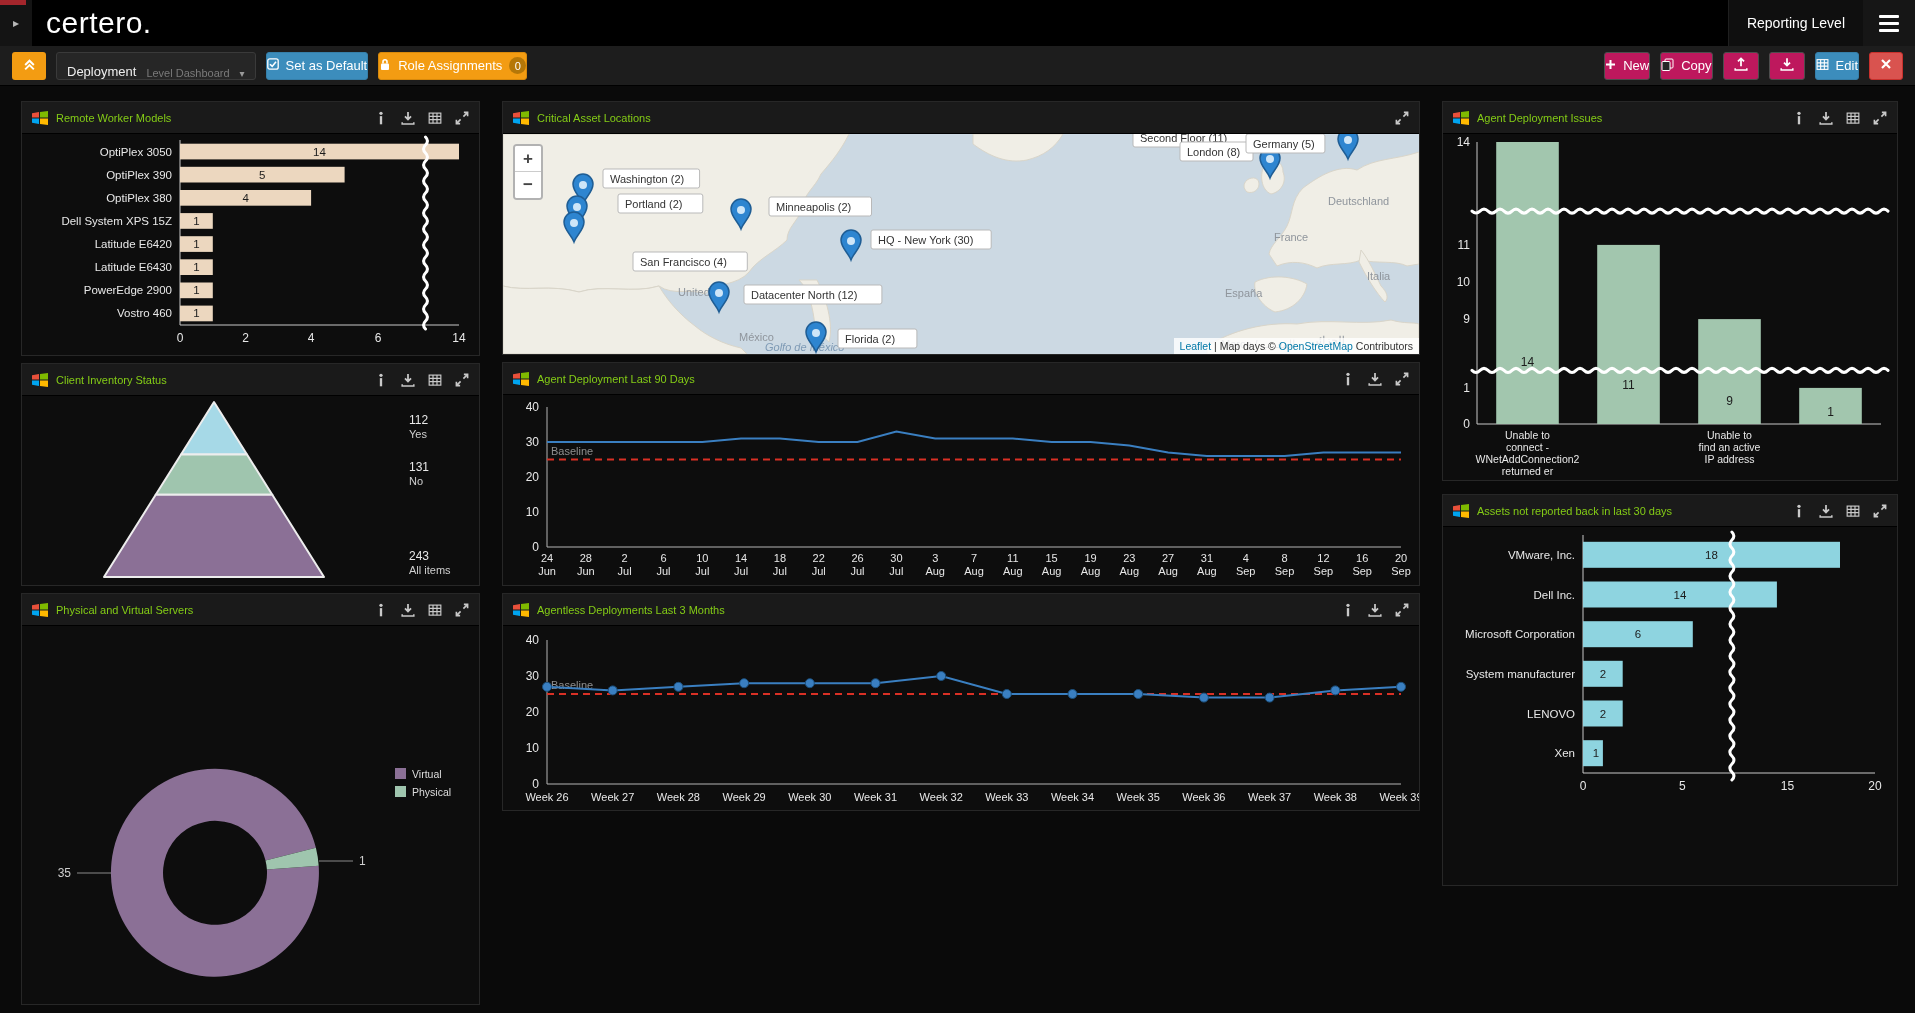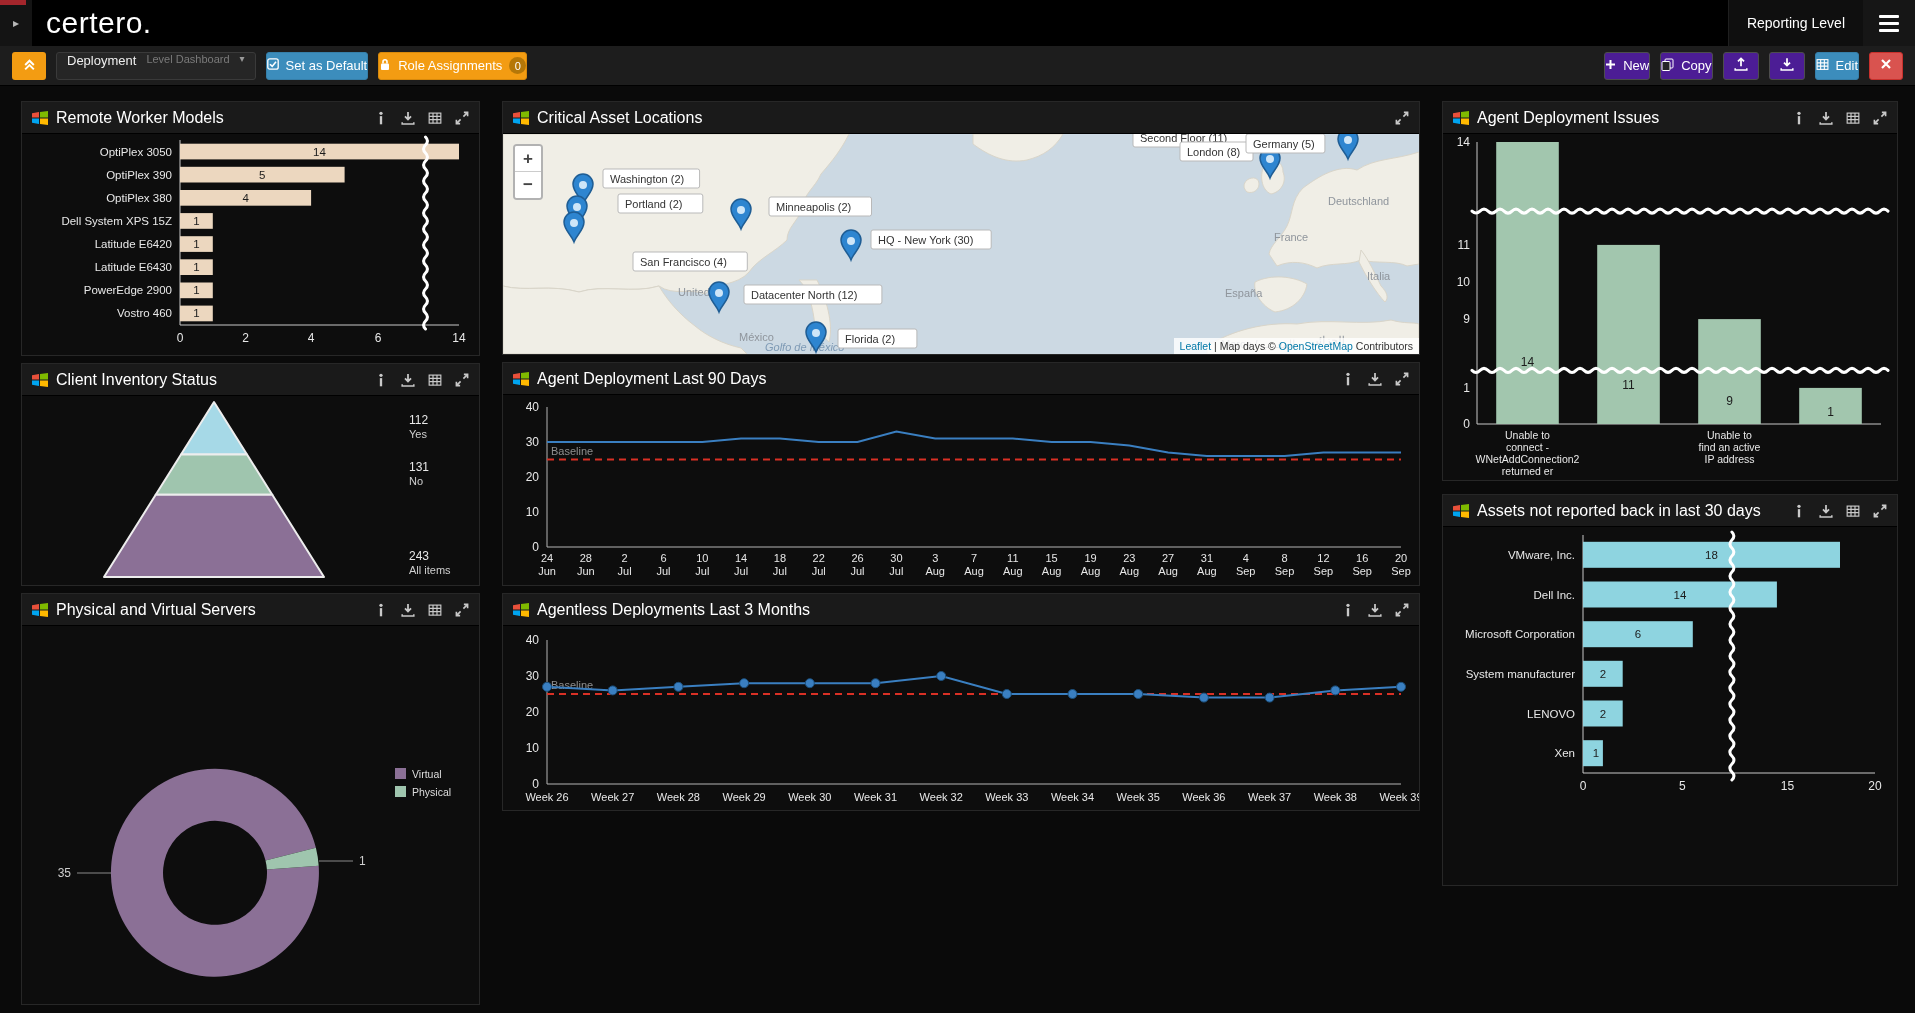--- a/index.html
+++ b/index.html
@@ -9,39 +9,39 @@
 .side-toggle{width:32px;height:46px;background:#141414;border:none;color:#b9b9b9;font-size:12px;cursor:pointer}
 .logo{color:#fff;font-size:30px;font-weight:normal;margin-left:14px;letter-spacing:.5px}
 .topbar-spacer{flex:1}
 .reporting-btn{height:46px;padding:0 18px;background:#0f0f0f;border:none;border-left:1px solid #1f1f1f;color:#fff;font-size:14px;cursor:pointer}
 .menu-btn{width:52px;height:46px;background:#161616;border:none;cursor:pointer;display:flex;flex-direction:column;gap:4px;align-items:center;justify-content:center}
 .menu-btn span{display:block;width:20px;height:3px;background:#fff;border-radius:1px}
 .toolbar{height:40px;background:#1d1d1d;display:flex;align-items:center;gap:10px;padding:0 12px;border-bottom:1px solid #000}
 .tb-spacer{flex:1}
 .tb-ico-btn{width:34px;height:28px;border-radius:3px;border:none;display:flex;align-items:center;justify-content:center;cursor:pointer}
 .tb-ico-btn.orange{background:#f39c12}
-.dash-select{height:28px;background:#262626;border:1px solid #3a3a3a;border-radius:3px;display:flex;align-items:flex-start;gap:10px;padding:0 10px;cursor:pointer}
+.dash-select{height:28px;background:#262626;border:1px solid #3a3a3a;border-radius:3px;display:flex;align-items:flex-end;gap:10px;padding:0 10px;cursor:pointer}
 .dash-select .name{color:#eee;font-size:13px}
 .dash-select .ph{color:#7a7a7a;font-size:11px}
 .dash-select .caret{color:#999;font-size:10px}
 .btn{height:28px;border-radius:3px;border:1px solid transparent;display:inline-flex;align-items:center;gap:7px;padding:0 0;font-size:13px;color:#fff;cursor:pointer;white-space:nowrap}
 .btn.blue{background:#3c8dbc;border-color:#367fa9}
 .btn.orange{background:#f39c12;border-color:#d8890b}
-.btn.dark{background:#4c1d95;border-color:#4d4d4d}
+.btn.dark{background:#be185d;border-color:#4d4d4d}
 .btn.red{background:#d9534f;border-color:#c9302c;width:34px;justify-content:center;padding:0}
 .btn.icon-only{width:36px;justify-content:center;padding:0}
 .badge{background:#b57708;border-radius:50%;min-width:17px;height:17px;font-size:11px;display:inline-flex;align-items:center;justify-content:center;color:#fff}
 .content{display:flex;gap:22px;padding:15px 17px 0 21px}
 .col{display:flex;flex-direction:column}
 .col-left{width:459px;gap:7px}
 .col-mid{width:918px;gap:7px}
 .col-right{width:456px;gap:13px}
 .panel{background:#0d0d0d;border:1px solid #272727;display:flex;flex-direction:column}
 .panel-header{height:32px;background:#1a1a1a;display:flex;align-items:center;padding:0 10px;gap:8px;border-bottom:1px solid #000;flex:none}
-.panel-title{color:#ffffff;font-size:16px;flex:1}
+.panel-title{color:#84cc16;font-size:11px;flex:1}
 .panel-tools{display:flex;gap:13px;align-items:center}
 .tool-btn{background:none;border:none;cursor:pointer;display:flex;padding:0}
 .panel-body{flex:1;position:relative;overflow:hidden}
 .chart{position:absolute;left:0;top:0;right:0;bottom:0}
 .map-zoom{position:absolute;top:10px;left:10px;background:#fff;border:2px solid rgba(0,0,0,.3);border-radius:4px;display:flex;flex-direction:column;overflow:hidden;z-index:5}
 .map-zoom button{width:26px;height:26px;background:#fff;border:none;font-size:17px;font-weight:bold;color:#444;cursor:pointer}
 .map-zoom button:first-child{border-bottom:1px solid #ccc}
 .map-attr{position:absolute;right:0;bottom:0;background:rgba(255,255,255,.8);font-size:10.5px;color:#333;padding:2px 6px;z-index:5}
 .map-attr .link{color:#0078a8}
 .win-icon{display:flex}

